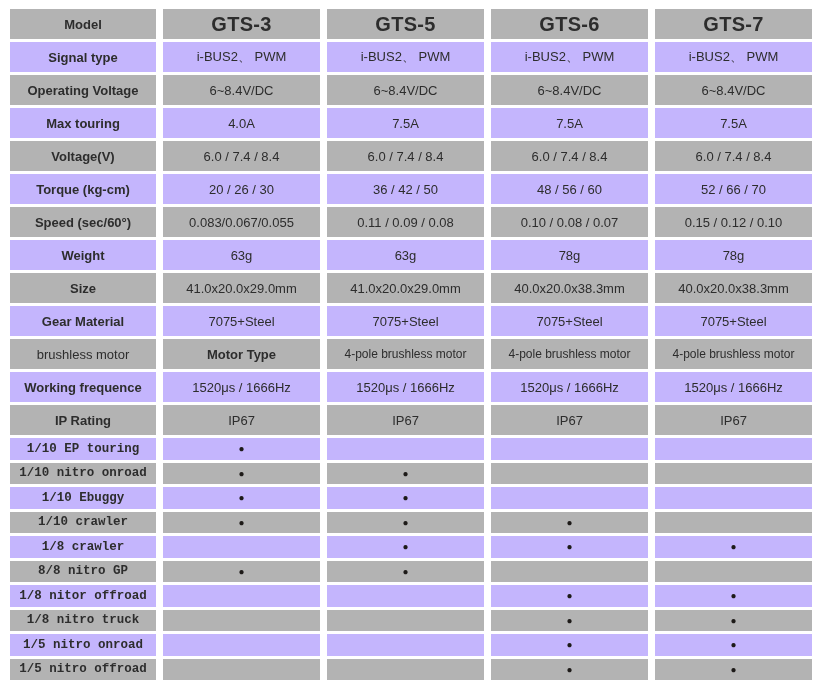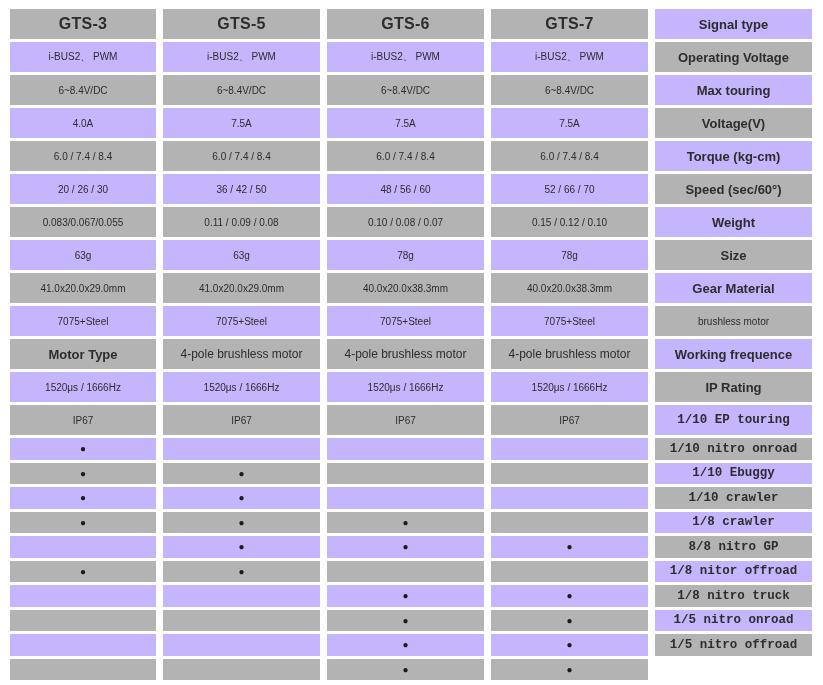--- a/index.html
+++ b/index.html
@@ -29,47 +29,48 @@
     align-items: center;
     justify-content: center;
     color: #2d2d2d;
     white-space: nowrap;
     overflow: hidden;
   }
   .dark  { background: #b3b3b3; }
   .light { background: #c4b5fd; }
   .hdr {
     font-weight: bold;
-    font-size: 16px;
+    font-size: 20px;
     letter-spacing: 0.3px;
   }
   .lbl {
     font-weight: bold;
     font-size: 13px;
   }
   .lbl-small {
     font-weight: bold;
     font-size: 12.5px;
     font-family: Liberation Mono, monospace;
   }
   .val {
-    font-size: 10px;
+    font-size: 13px;
   }
   .val-tight {
     font-size: 12px;
   }
   .dotcell {
     font-size: 10px;
     color: #1d1a18;
   }
 </style>
 </head>
 <body>
 
 <div class="grid" id="grid">
+    <div class="cell dark lbl">Model</div>
     <div class="cell dark hdr">GTS-3</div>
     <div class="cell dark hdr">GTS-5</div>
     <div class="cell dark hdr">GTS-6</div>
     <div class="cell dark hdr">GTS-7</div>
     <div class="cell light lbl">Signal type</div>
     <div class="cell light val">i-BUS2、 PWM</div>
     <div class="cell light val">i-BUS2、 PWM</div>
     <div class="cell light val">i-BUS2、 PWM</div>
     <div class="cell light val">i-BUS2、 PWM</div>
     <div class="cell dark lbl">Operating Voltage</div>

